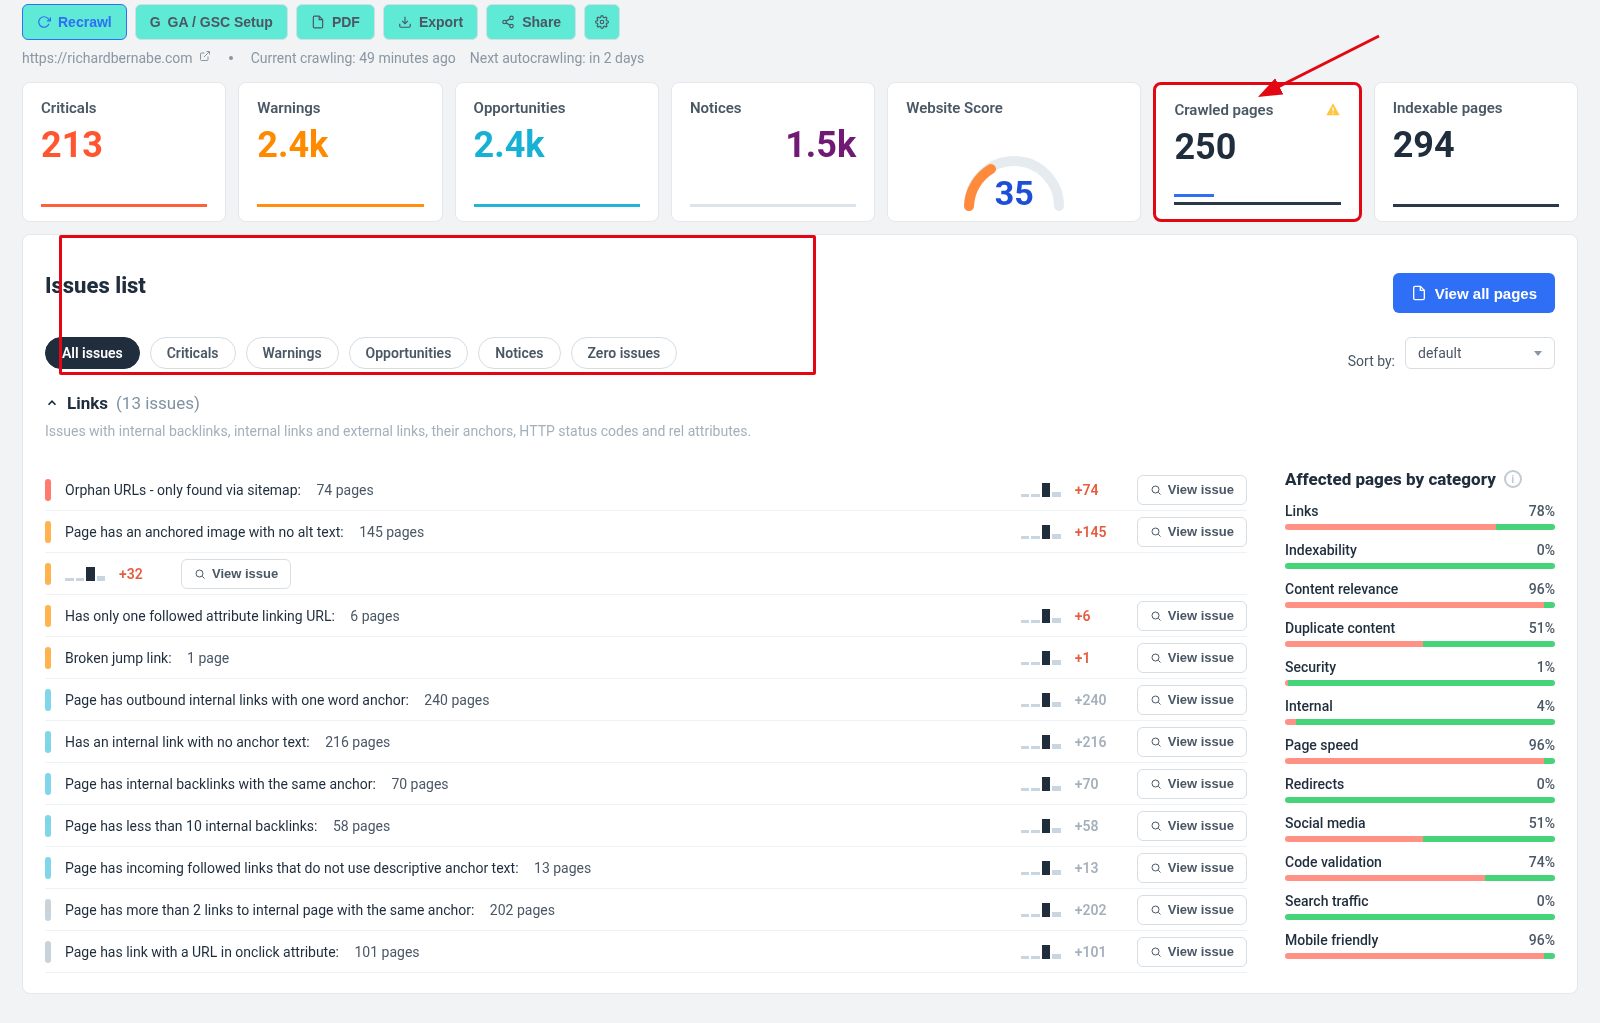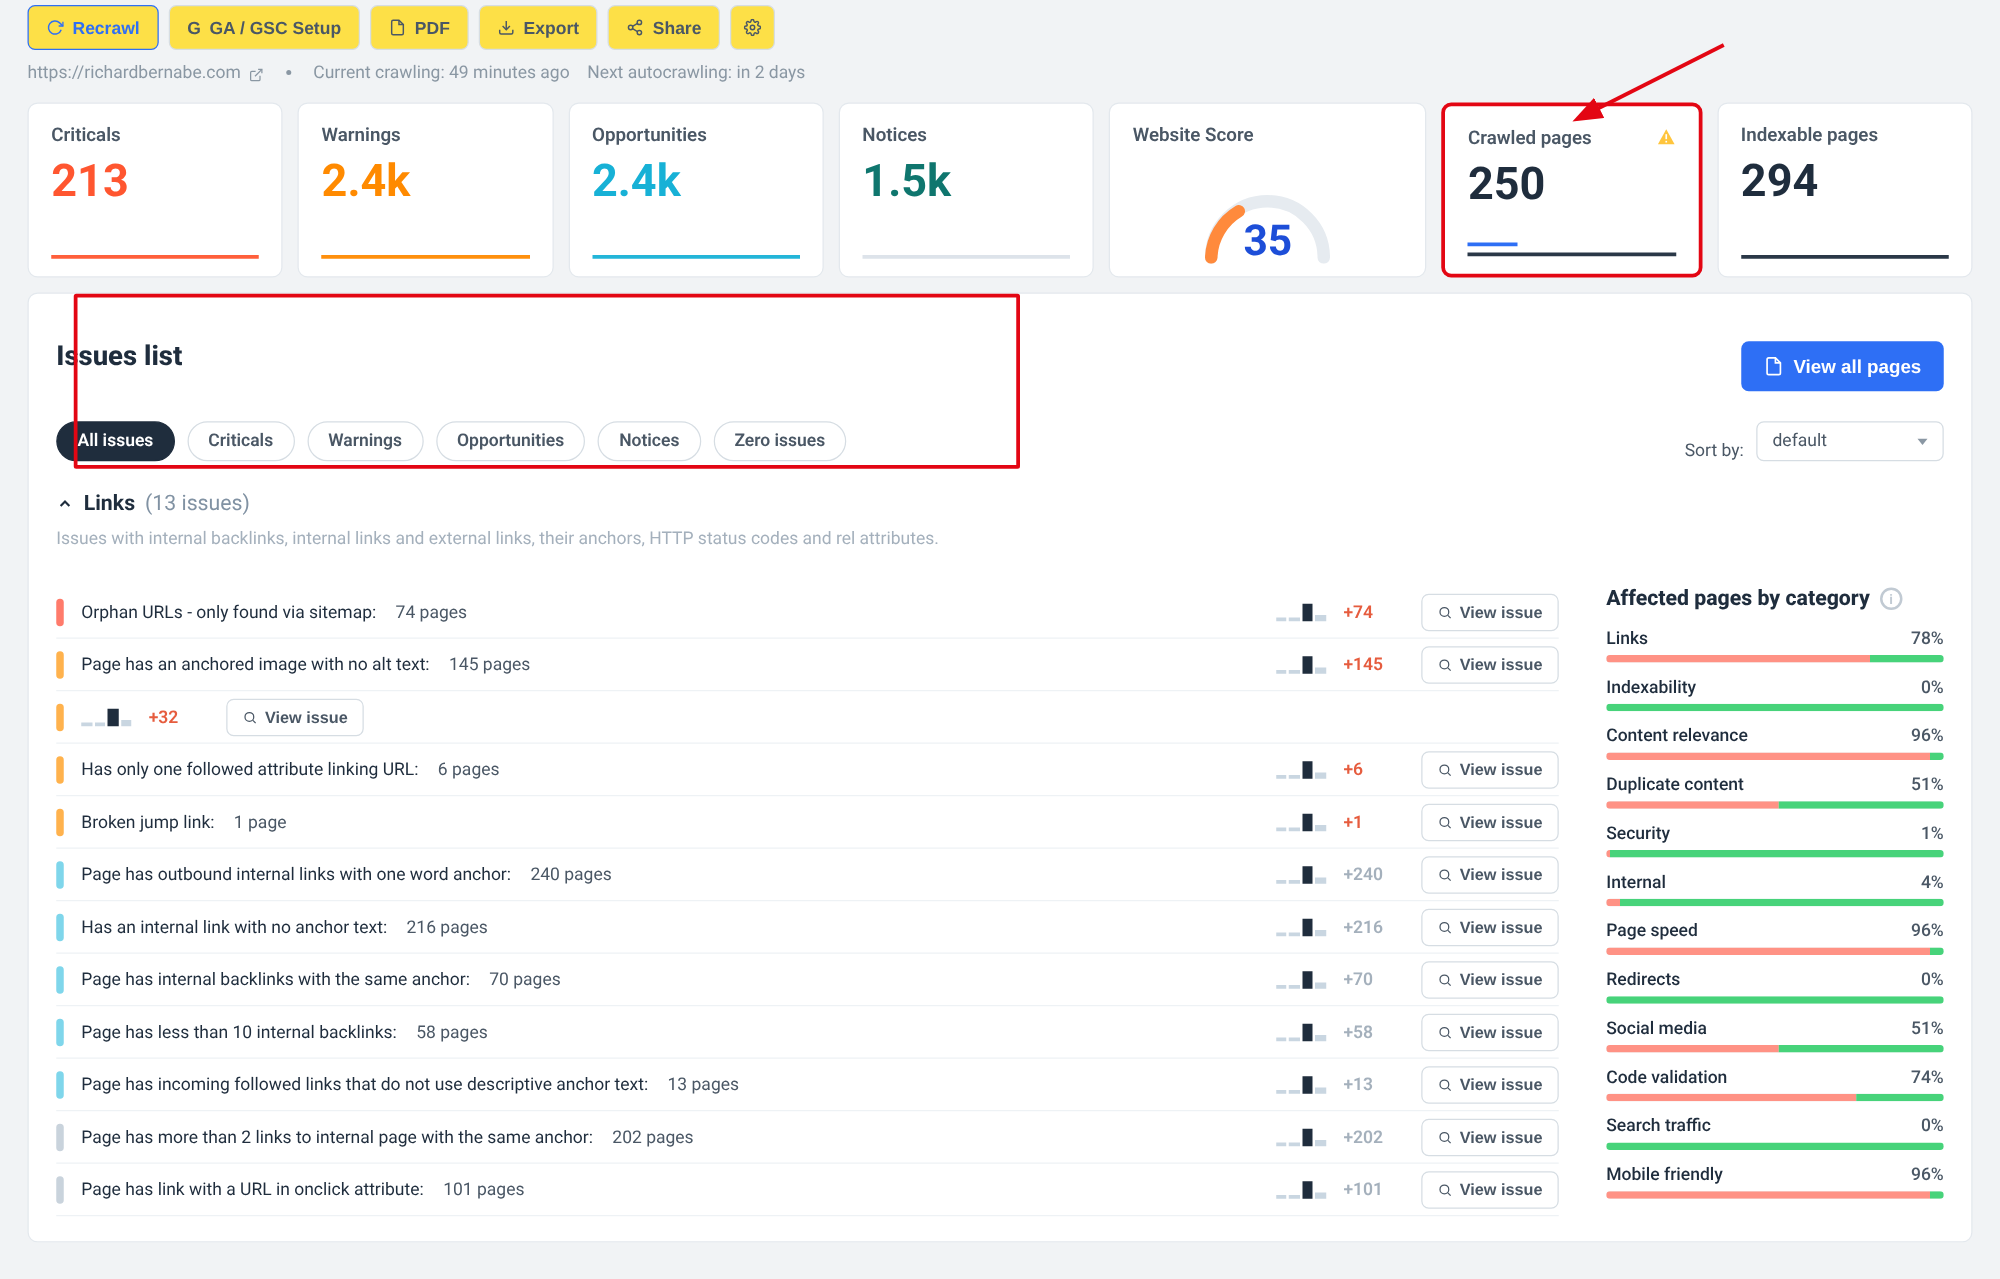--- a/index.html
+++ b/index.html
@@ -12,41 +12,41 @@
 }
 .wrap { padding: 0 22px; }
 
 
 .hdr { display: flex; align-items: center; gap: 12px; padding: 4px 0 10px; }
 .hdr-left { display: flex; align-items: center; gap: 10px; flex: 1; }
 .page-title { font-size: 30px; font-weight: 800; color: #1f2d3d; }
 .help-icon { width: 20px; height: 20px; border-radius: 50%; border: 2px solid #a9b3bd; color: #a9b3bd; font-size: 12px; font-weight: 700; display: inline-flex; align-items: center; justify-content: center; }
 .domain-chip { background: #e2e6ea; color: #5b6b79; border-radius: 5px; padding: 6px 12px; font-weight: 600; display: inline-flex; align-items: center; gap: 6px; font-size: 14px; }
 .hdr-actions { display: flex; align-items: center; gap: 8px; }
-.btn { height: 36px; padding: 0 14px; border: 1px solid #d6dde3; background: #fde047; color: #4a5765; border-radius: 6px; display: inline-flex; align-items: center; gap: 7px; font-weight: 600; cursor: pointer; font-size: 14px; }
+.btn { height: 36px; padding: 0 14px; border: 1px solid #d6dde3; background: #5eead4; color: #4a5765; border-radius: 6px; display: inline-flex; align-items: center; gap: 7px; font-weight: 600; cursor: pointer; font-size: 14px; }
 .btn svg { width: 14px; height: 14px; }
 .btn-blue { border-color: #2e6ff5; color: #2e6ff5; }
 .btn-icon-only { width: 36px; padding: 0; justify-content: center; }
 
 
 .subhdr { display: flex; align-items: center; gap: 14px; color: #8a97a3; padding-bottom: 16px; }
-.subhdr a { color: #8a97a3; text-decoration: none; display: inline-flex; align-items: flex-end; gap: 6px; }
+.subhdr a { color: #8a97a3; text-decoration: none; display: inline-flex; align-items: flex-start; gap: 6px; }
 .dot { width: 4px; height: 4px; background: #8a97a3; border-radius: 50%; margin: 0 4px; }
 
 
 .cards { display: flex; gap: 12px; margin-bottom: 12px; }
 .card { background: #fff; border: 1px solid #e3e8ed; border-radius: 8px; padding: 16px 18px 14px; flex: 1; min-height: 128px; position: relative; }
 .card-label { color: #4a5765; font-size: 15px; font-weight: 600; margin-bottom: 10px; display:flex; align-items:center; justify-content:space-between;}
 .card-val { font-size: 36px; font-weight: 700; line-height: 1; }
 .card-bar { position: absolute; left: 18px; right: 18px; bottom: 14px; height: 3px; background: currentColor; opacity: 0.95; }
 .card-bar-grey { color: #dbe2e9; }
 .c-crit { color: #ff5630; }
 .c-warn { color: #ff8a00; }
 .c-opp { color: #17b1d6; }
-.c-grey { color: #0f766e; }
+.c-grey { color: #701a75; text-align: right; }
 .card-score { display:flex; align-items:flex-end; justify-content:center; height:80px; position:relative;}
 .gauge { position:relative; width:110px; height:55px; margin-top:10px;}
 .gauge svg { position:absolute; bottom:-4px;}
 .gauge-num { position:absolute; bottom:-6px; left:0; right:0; text-align:center; font-size:34px; font-weight:700; color:#1d4ed8;}
 .card-line-blue { position:absolute; left:18px; bottom:22px; height:3px; width:40px; background:#2e6ff5;}
 .card.highlight { border: 3px solid #e30613; }
 .warn-tri { width: 16px; height: 16px; }
 
 
 .arrow-wrap { position:absolute; top:-54px; right:-30px; pointer-events:none;}

